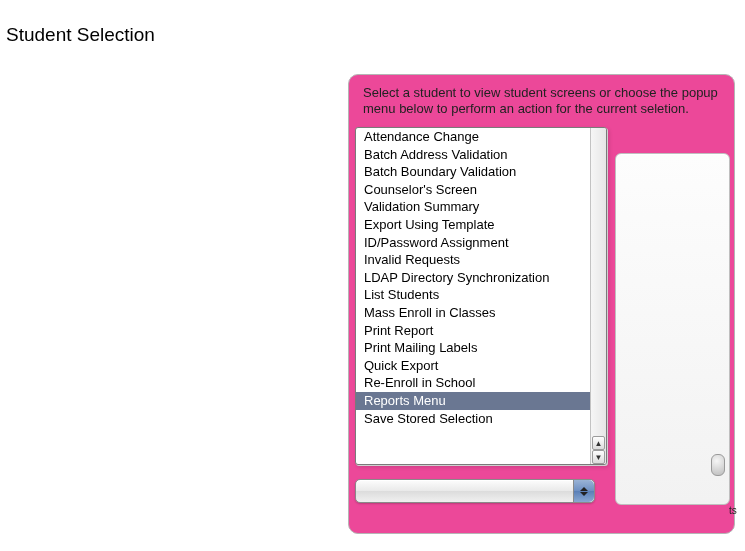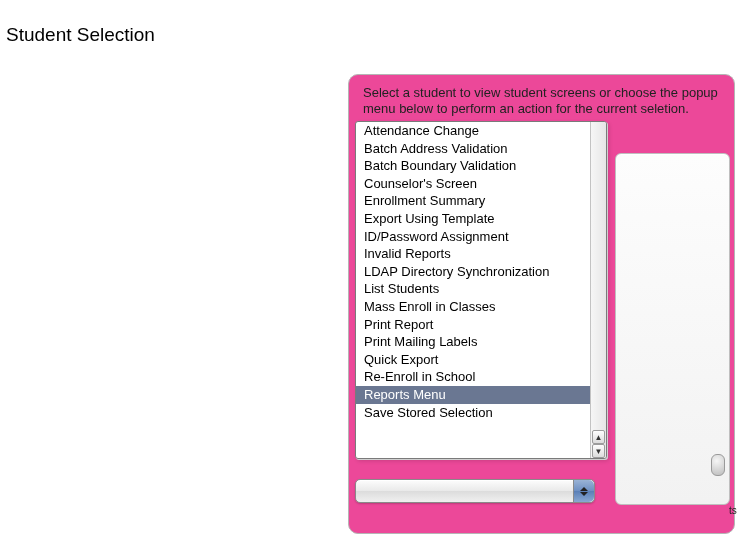--- a/index.html
+++ b/index.html
@@ -62,21 +62,21 @@
   .ts-label {
     position: absolute;
     left: 380px;
     top: 430px;
     font-size: 10px;
     color: #222;
   }
   .dropdown-list {
     position: absolute;
     left: 6px;
-    top: 46px;
+    top: 52px;
     width: 250px;
     height: 336px;
     background: #fff;
     border: 1px solid #7a7a7a;
     border-radius: 3px;
     box-shadow: 1px 1px 0 #d0d0d0, 2px 2px 4px rgba(0,0,0,0.15);
     overflow: hidden;
   }
   .dropdown-items {
     position: absolute;
@@ -173,24 +173,24 @@
   </div>
 
   <span class="ts-label">ts</span>
 
   <div class="dropdown-list">
     <div class="dropdown-items" id="dropdown-items">
         <div class="menu-item">Attendance Change</div>
         <div class="menu-item">Batch Address Validation</div>
         <div class="menu-item">Batch Boundary Validation</div>
         <div class="menu-item">Counselor's Screen</div>
-        <div class="menu-item">Enrollment Summary</div>
+        <div class="menu-item">Validation Summary</div>
         <div class="menu-item">Export Using Template</div>
         <div class="menu-item">ID/Password Assignment</div>
-        <div class="menu-item">Invalid Reports</div>
+        <div class="menu-item">Invalid Requests</div>
         <div class="menu-item">LDAP Directory Synchronization</div>
         <div class="menu-item">List Students</div>
         <div class="menu-item">Mass Enroll in Classes</div>
         <div class="menu-item">Print Report</div>
         <div class="menu-item">Print Mailing Labels</div>
         <div class="menu-item">Quick Export</div>
         <div class="menu-item">Re-Enroll in School</div>
         <div class="menu-item selected">Reports Menu</div>
         <div class="menu-item">Save Stored Selection</div>
       </div>

